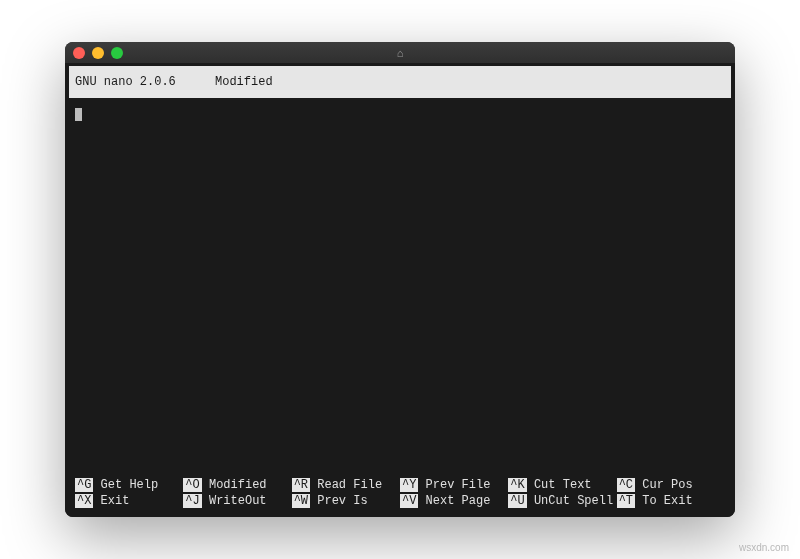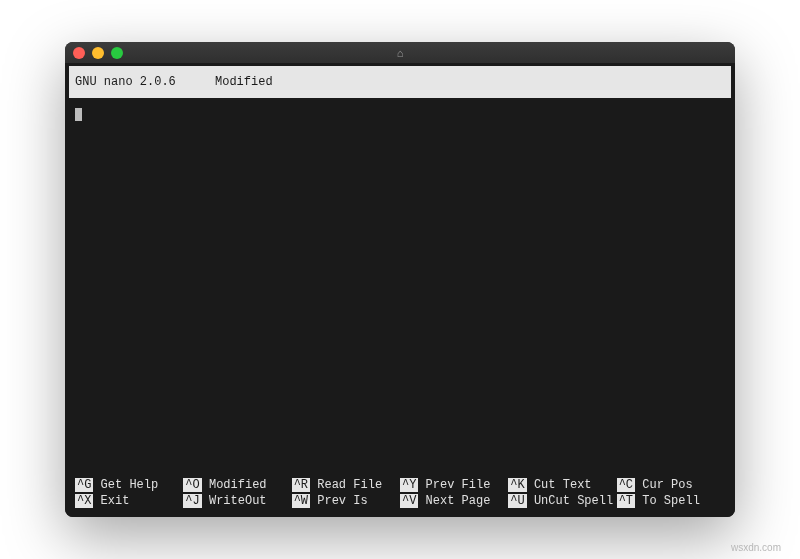--- a/index.html
+++ b/index.html
@@ -97,21 +97,21 @@
       overflow: hidden;
     }
     .key {
       background: #e6e6e6;
       color: #1a1a1a;
       padding: 0 2px;
     }
     .klabel { color: #e0e0e0; }
     .watermark {
       position: absolute;
-      right: 19px;
+      right: 11px;
       bottom: 6px;
       font-family: -apple-system, sans-serif;
       font-size: 10px;
       color: #b8b8b8;
       margin-top: 42px;
     }
   </style>
 </head>
 <body>
 
@@ -143,19 +143,19 @@
         <span class="shortcut"><span class="key">^Y</span> <span class="klabel">Prev File</span></span>
         <span class="shortcut"><span class="key">^K</span> <span class="klabel">Cut Text</span></span>
         <span class="shortcut"><span class="key">^C</span> <span class="klabel">Cur Pos</span></span>
       </div>
       <div class="shortcut-row">
         <span class="shortcut"><span class="key">^X</span> <span class="klabel">Exit</span></span>
         <span class="shortcut"><span class="key">^J</span> <span class="klabel">WriteOut</span></span>
         <span class="shortcut"><span class="key">^W</span> <span class="klabel">Prev Is</span></span>
         <span class="shortcut"><span class="key">^V</span> <span class="klabel">Next Page</span></span>
         <span class="shortcut"><span class="key">^U</span> <span class="klabel">UnCut Spell</span></span>
-        <span class="shortcut"><span class="key">^T</span> <span class="klabel">To Spell</span></span>
+        <span class="shortcut"><span class="key">^T</span> <span class="klabel">To Exit</span></span>
       </div>
     </div>
   </div>
 </div>
 
 <div class="watermark">wsxdn.com</div>
 
 </body></html>

